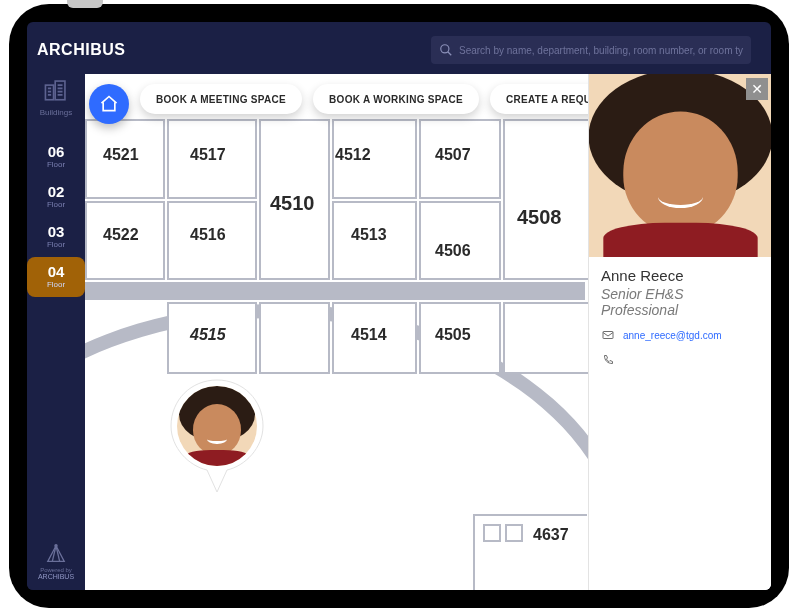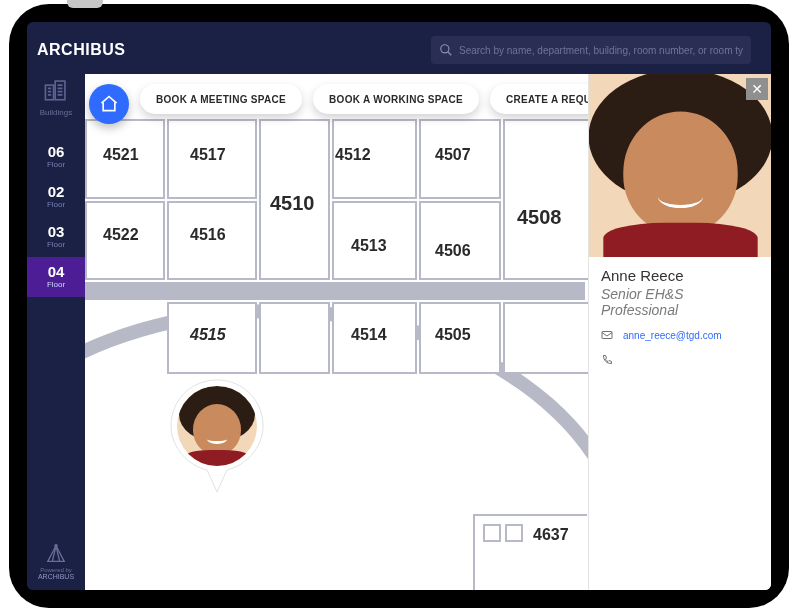--- a/index.html
+++ b/index.html
@@ -17,21 +17,21 @@
   .search input { flex:1; background:transparent; border:none; outline:none; color:#fff; font-size:10px; margin-left:6px; }
   .search input::placeholder { color:#6f739c; }
   .signout { background:#2f6bff; color:#fff; border:none; border-radius:4px; height:28px; padding:0 12px; font-size:12px; font-weight:600; cursor:pointer; }
   
   .rail { position:absolute; left:0; top:52px; bottom:0; width:58px; background:#1b2045; display:flex; flex-direction:column; align-items:center; padding-top:4px; }
   .bld-icon { color:#5d6290; margin-bottom:2px; }
   .bld-label { color:#6a6f9a; font-size:8px; margin-bottom:20px; }
   .floor-item { width:100%; text-align:center; padding:6px 0 8px 0; cursor:pointer; }
   .floor-item .num { color:#fff; font-size:15px; font-weight:600; }
   .floor-item .lbl { color:#7a7fb0; font-size:8px; }
-  .floor-item.active { background:#4c1d95; }
+  .floor-item.active { background:#a16207;border-radius:8px; }
   .floor-item.active .lbl { color:#cdd8ff; }
   .powered { margin-top:auto; margin-bottom:10px; text-align:center; }
   .powered svg { display:block; margin:0 auto 2px auto; }
   .powered .p1 { color:#6a6f9a; font-size:6px; }
   .powered .p2 { color:#9096c4; font-size:7px; }
   
   .canvas { position:absolute; left:58px; top:52px; right:0; bottom:0; background:#fff; }
   .map { position:absolute; inset:0; overflow:hidden; }
   .room { position:absolute; border:2px solid #b7bac6; background:#fff; }
   .roomlabel { position:absolute; font-size:16px; font-weight:700; color:#2a2a2a; }
@@ -42,21 +42,21 @@
   .pin { position:absolute; width:104px; height:124px; z-index:15; }
   .pin svg.drop { position:absolute; inset:0; }
   .pin .avatar { position:absolute; left:12px; top:12px; width:80px; height:80px; border-radius:50%; overflow:hidden; background:#f2d8b8; }
   
   .card { position:absolute; right:0; top:0; width:183px; bottom:0; background:#fff; border-left:1px solid #e3e3e3; z-index:30; }
   .card .photo { width:183px; height:183px; background:#f2d8b8; position:relative; overflow:hidden; }
   .card .close { position:absolute; top:4px; right:4px; width:22px; height:22px; background:#8f8f8f; color:#fff; display:flex; align-items:center; justify-content:center; border:none; cursor:pointer; font-size:14px; z-index:2; }
   .card .body { padding:10px 12px; }
   .card .name { font-size:15px; font-weight:400; color:#333; }
   .card .role { font-size:14px; color:#7a7a7a; margin-top:2px;font-style:italic; }
-  .card .row { display:flex; align-items:flex-start; gap:8px; margin-top:12px; font-size:10px; }
+  .card .row { display:flex; align-items:flex-start; gap:8px; margin-top:12px; font-size:10px;text-align:center; }
   .card .row .ic { flex:0 0 14px; color:#6f6f6f; }
   .card a { color:#2f6bff; text-decoration:none; }
   .dept { font-size:10px; color:#2f6bff; }
   .loc  { font-size:9px; color:#2f6bff; }
   
   .face { position:absolute; inset:0; }
   .face .skin { position:absolute; left:20%; top:22%; width:60%; height:64%; background:#c98a5e; border-radius:50% 50% 48% 48%; }
   .face .hair { position:absolute; left:2%; top:0%; width:96%; height:70%; background:#2b1c14; border-radius:50%; }
   .face .hair::after{ content:""; position:absolute; left:20%; top:40%; width:60%; height:60%; background:transparent; }
   .face .smile { position:absolute; left:38%; top:60%; width:24%; height:12%; border-bottom:3px solid #fff; border-radius:0 0 50% 50%; }
@@ -154,21 +154,21 @@
         <div class="room" style="left:418px;top:45px;width:85px;height:161px;border-right:none;"></div>
         <div class="roomlabel" style="left:432px;top:132px;font-size:20px;">4508</div>
 
         <div class="room" style="left:0;top:127px;width:80px;height:79px;"></div>
         <div class="roomlabel" style="left:18px;top:152px;">4522</div>
 
         <div class="room" style="left:82px;top:127px;width:90px;height:79px;"></div>
         <div class="roomlabel" style="left:105px;top:152px;">4516</div>
 
         <div class="room" style="left:247px;top:127px;width:85px;height:79px;"></div>
-        <div class="roomlabel" style="left:266px;top:152px;margin-top:11px;">4513</div>
+        <div class="roomlabel" style="left:266px;top:152px;">4513</div>
 
         <div class="room" style="left:334px;top:127px;width:82px;height:79px;"></div>
         <div class="roomlabel" style="left:350px;top:168px;">4506</div>
 
         <div class="room" style="left:82px;top:228px;width:90px;height:72px;"></div>
         <div class="roomlabel" style="left:105px;top:252px;font-style:italic;">4515</div>
 
         <div class="room" style="left:247px;top:228px;width:85px;height:72px;"></div>
         <div class="roomlabel" style="left:266px;top:252px;">4514</div>
 

